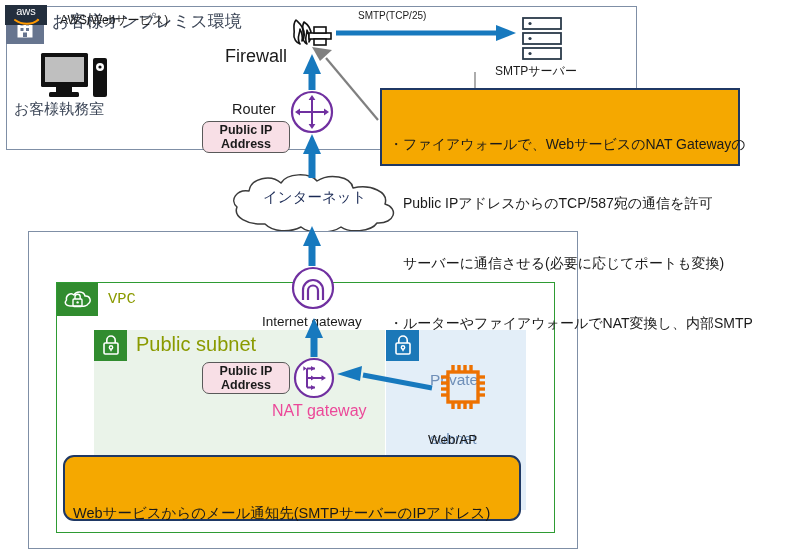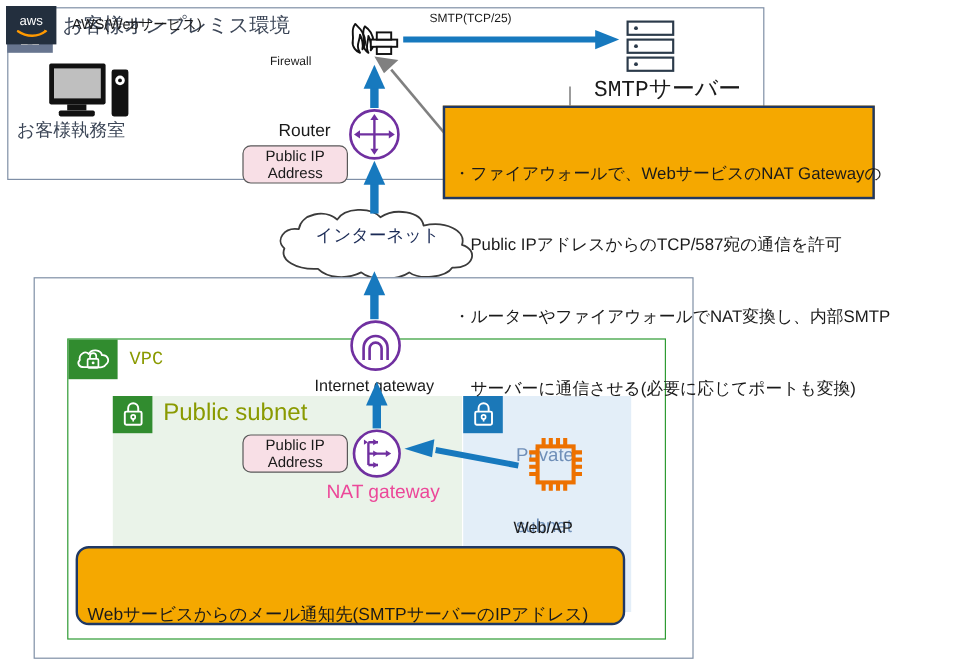--- a/index.html
+++ b/index.html
@@ -34,58 +34,58 @@
     left:52px; top:12px;
     font-size:17px; color:#3c4657;
   }
 
   
   #office-icon{left:40px; top:52px; width:70px; height:48px;}
   #office-label{left:14px; top:100px; font-size:15px; color:#3c4657;}
 
   
   #firewall-icon{left:286px; top:16px; width:50px; height:42px;}
-  #firewall-label{left:225px; top:46px; font-size:10px; color:#1a1a1a;}
+  #firewall-label{left:225px; top:46px; font-size:18px; color:#1a1a1a;}
 
   
   #router-icon{left:290px; top:90px; width:44px; height:44px;}
   #router-label{left:232px; top:101px; font-size:14.5px; color:#1a1a1a;}
 
   
   .pubip{
     border:1.5px solid #595959;
     background:#f8dfe6;
     border-radius:7px;
     box-sizing:border-box;
     display:flex;flex-direction:column;
     align-items:center;justify-content:center;
-    font-weight:normal; font-size:12.5px; color:#1a1a1a;
+    font-weight:bold; font-size:12.5px; color:#1a1a1a;
     line-height:1.15;
   }
   #pubip-onprem{left:202px; top:121px; width:88px; height:32px;}
   #pubip-nat{left:202px; top:362px; width:88px; height:32px;}
 
   
   #smtp-icon{left:517px; top:16px; width:50px; height:48px;}
-  #smtp-label{left:495px; top:64px; font-size:19px; color:#1a1a1a;font-family:Liberation Mono, monospace;}
+  #smtp-label{left:495px; top:64px; font-size:12px; color:#1a1a1a;}
   #smtp-arrow-label{left:358px; top:10px; font-size:10px; color:#1a1a1a;}
 
   
   #cloud{left:225px; top:172px; width:180px; height:62px;}
   #cloud-label{left:263px; top:189px; font-size:14.5px; color:#1a2a55;}
 
   
   #aws-box{
     left:28px; top:231px; width:550px; height:318px;
     border:1.5px solid #7f8fa6;
     background:#ffffff;
     box-sizing:border-box;
   }
   #aws-logo{
-    left:5px; top:5px; width:42px; height:32px;
+    left:5px; top:5px; width:42px; height:20px;
     background:#232f3e;
     display:flex;align-items:center;justify-content:center;
   }
   #aws-title{left:60px; top:13px; font-size:12px; color:#1a1a1a;}
 
   
   #vpc-box{
     left:56px; top:282px; width:499px; height:251px;
     border:1.5px solid #2e9b33;
     background:#ffffff;
@@ -136,21 +136,21 @@
 
   
   .callout{
     background:#f5a800;
     border:2.5px solid #1f3864;
     box-sizing:border-box;
     color:#1a1a1a;
     line-height:1.42;
   }
   #callout-top{
-    left:369px; top:88px; width:360px; height:78px;
+    left:380px; top:88px; width:360px; height:78px;
     font-size:14px;
     padding:5px 7px 0 7px;
   }
   #callout-bottom{
     left:63px; top:455px; width:458px; height:66px;
     font-size:14.5px;
     padding:5px 8px 0 8px;
     border-radius:11px;
   }
 
@@ -385,22 +385,22 @@
     </g>
 
     <g>
       <line x1="475" y1="88" x2="475" y2="72" stroke="#808080" stroke-width="1.3"></line>
     </g>
   </svg>
 
   <div class="abs callout txt" id="callout-top">
     <div>・ファイアウォールで、WebサービスのNAT Gatewayの</div>
     <div>　Public IPアドレスからのTCP/587宛の通信を許可</div>
+    <div>　サーバーに通信させる(必要に応じてポートも変換)</div>
     <div>・ルーターやファイアウォールでNAT変換し、内部SMTP</div>
-    <div>　サーバーに通信させる(必要に応じてポートも変換)</div>
   </div>
 
   <div class="abs callout txt" id="callout-bottom">
     <div>Webサービスからのメール通知先(SMTPサーバーのIPアドレス)</div>
     
     
   </div>
 
 </div>
 

